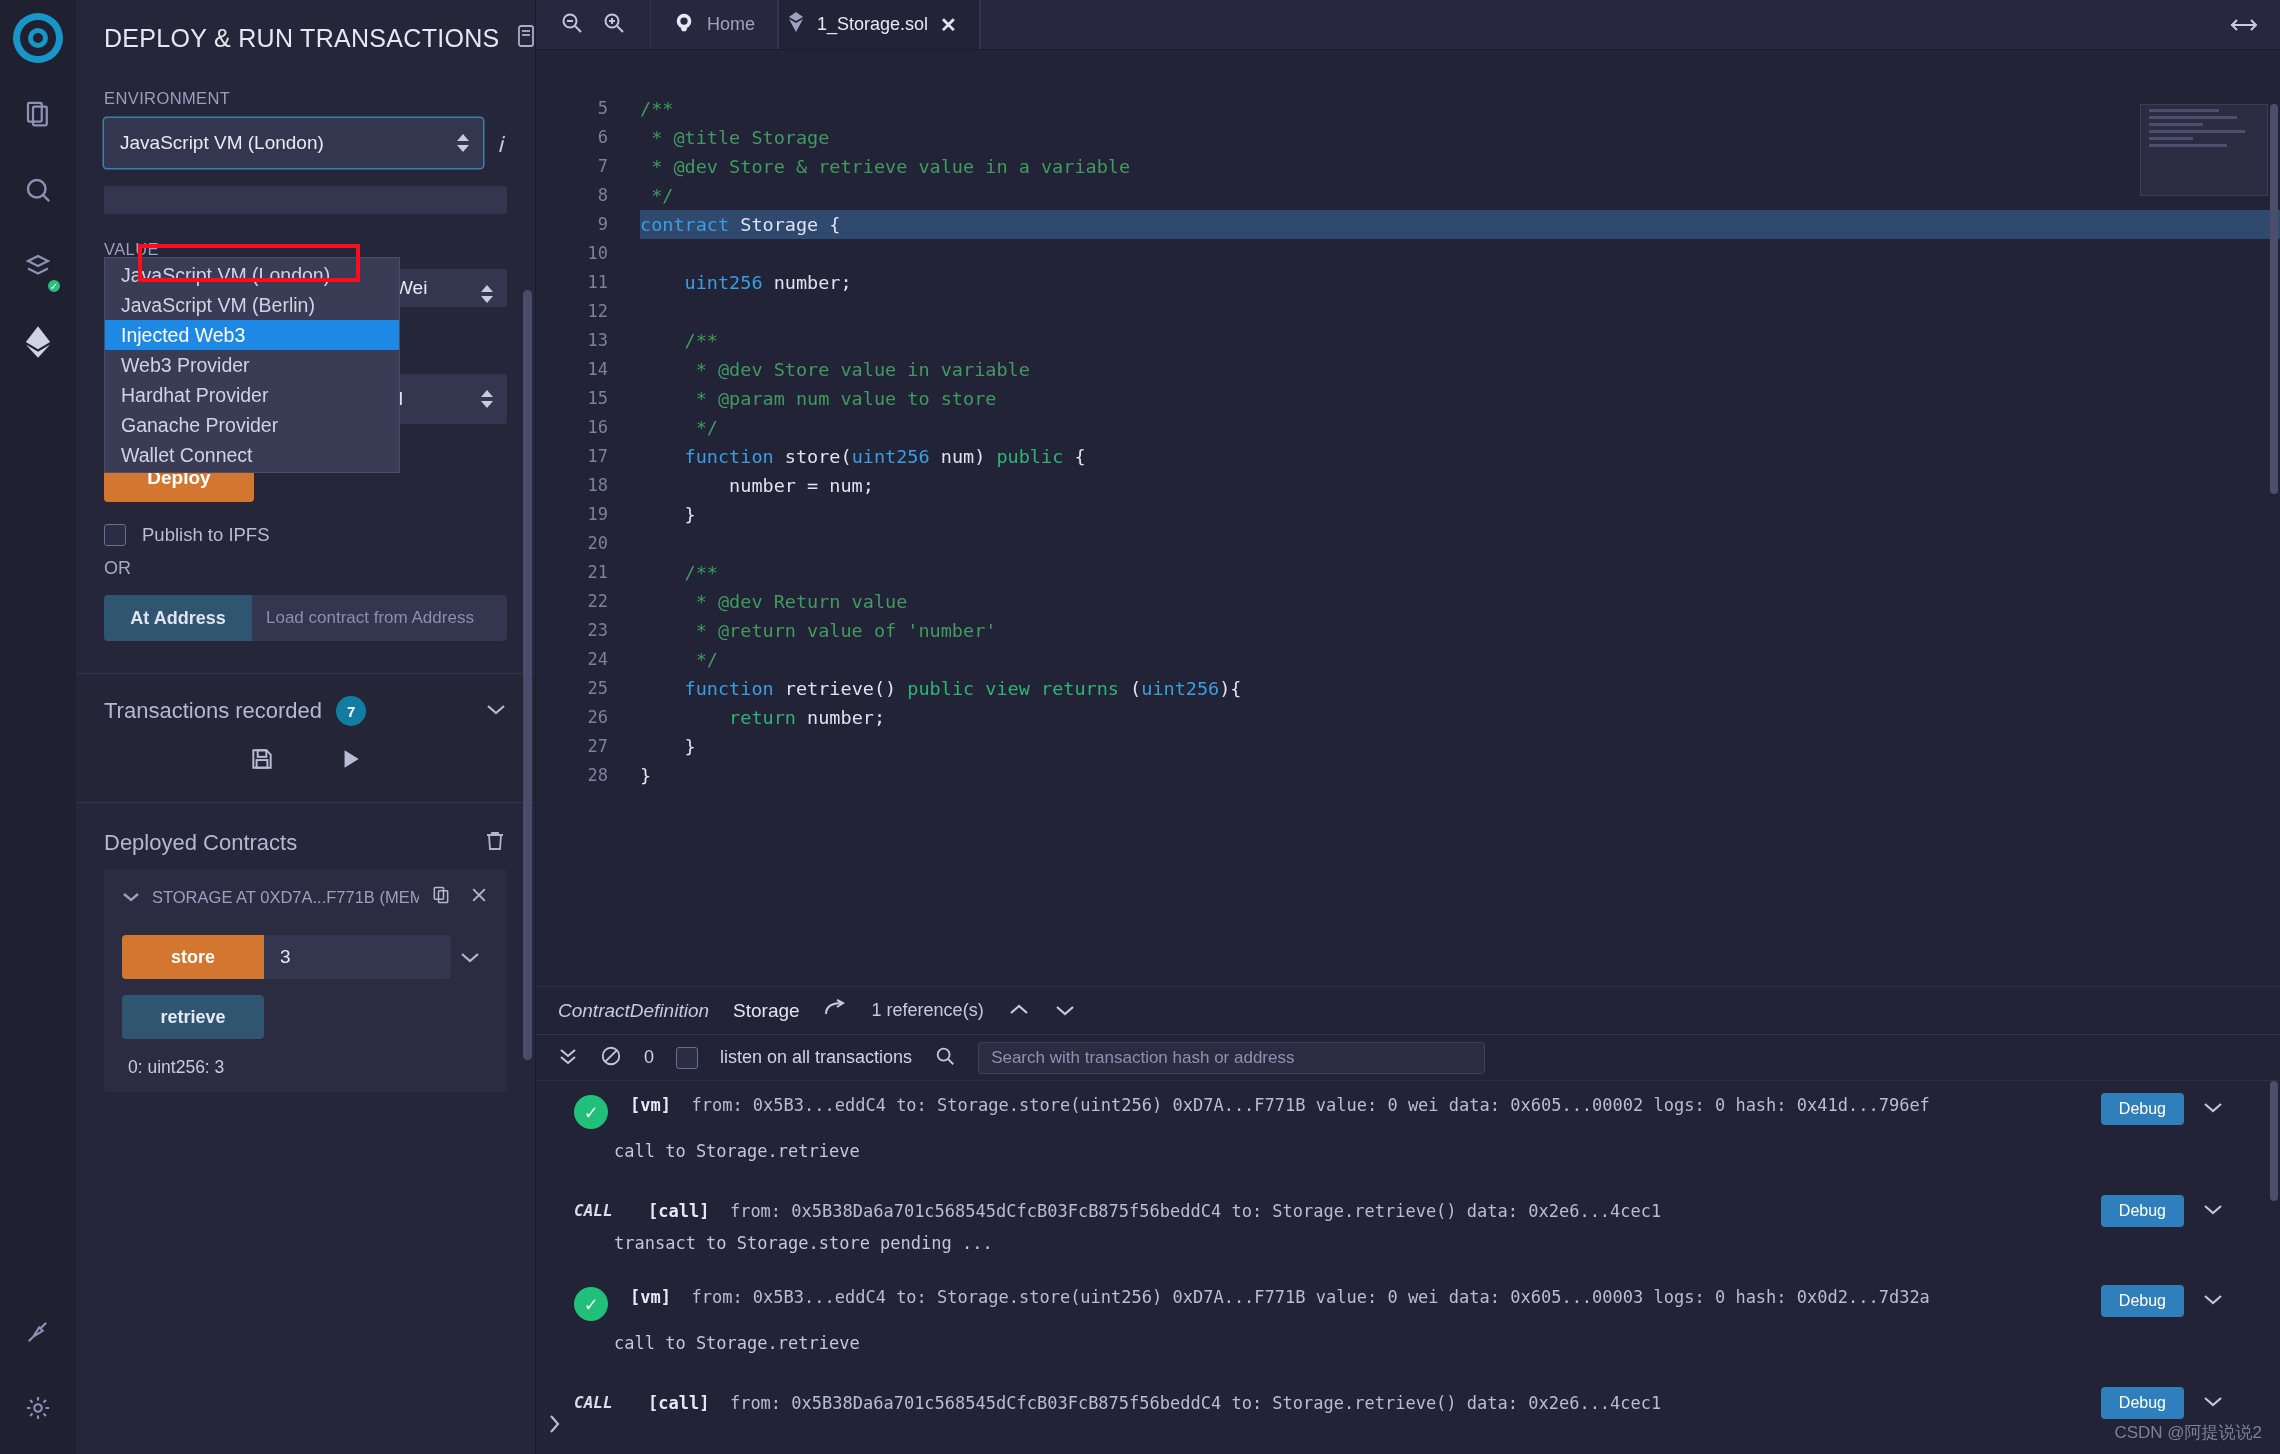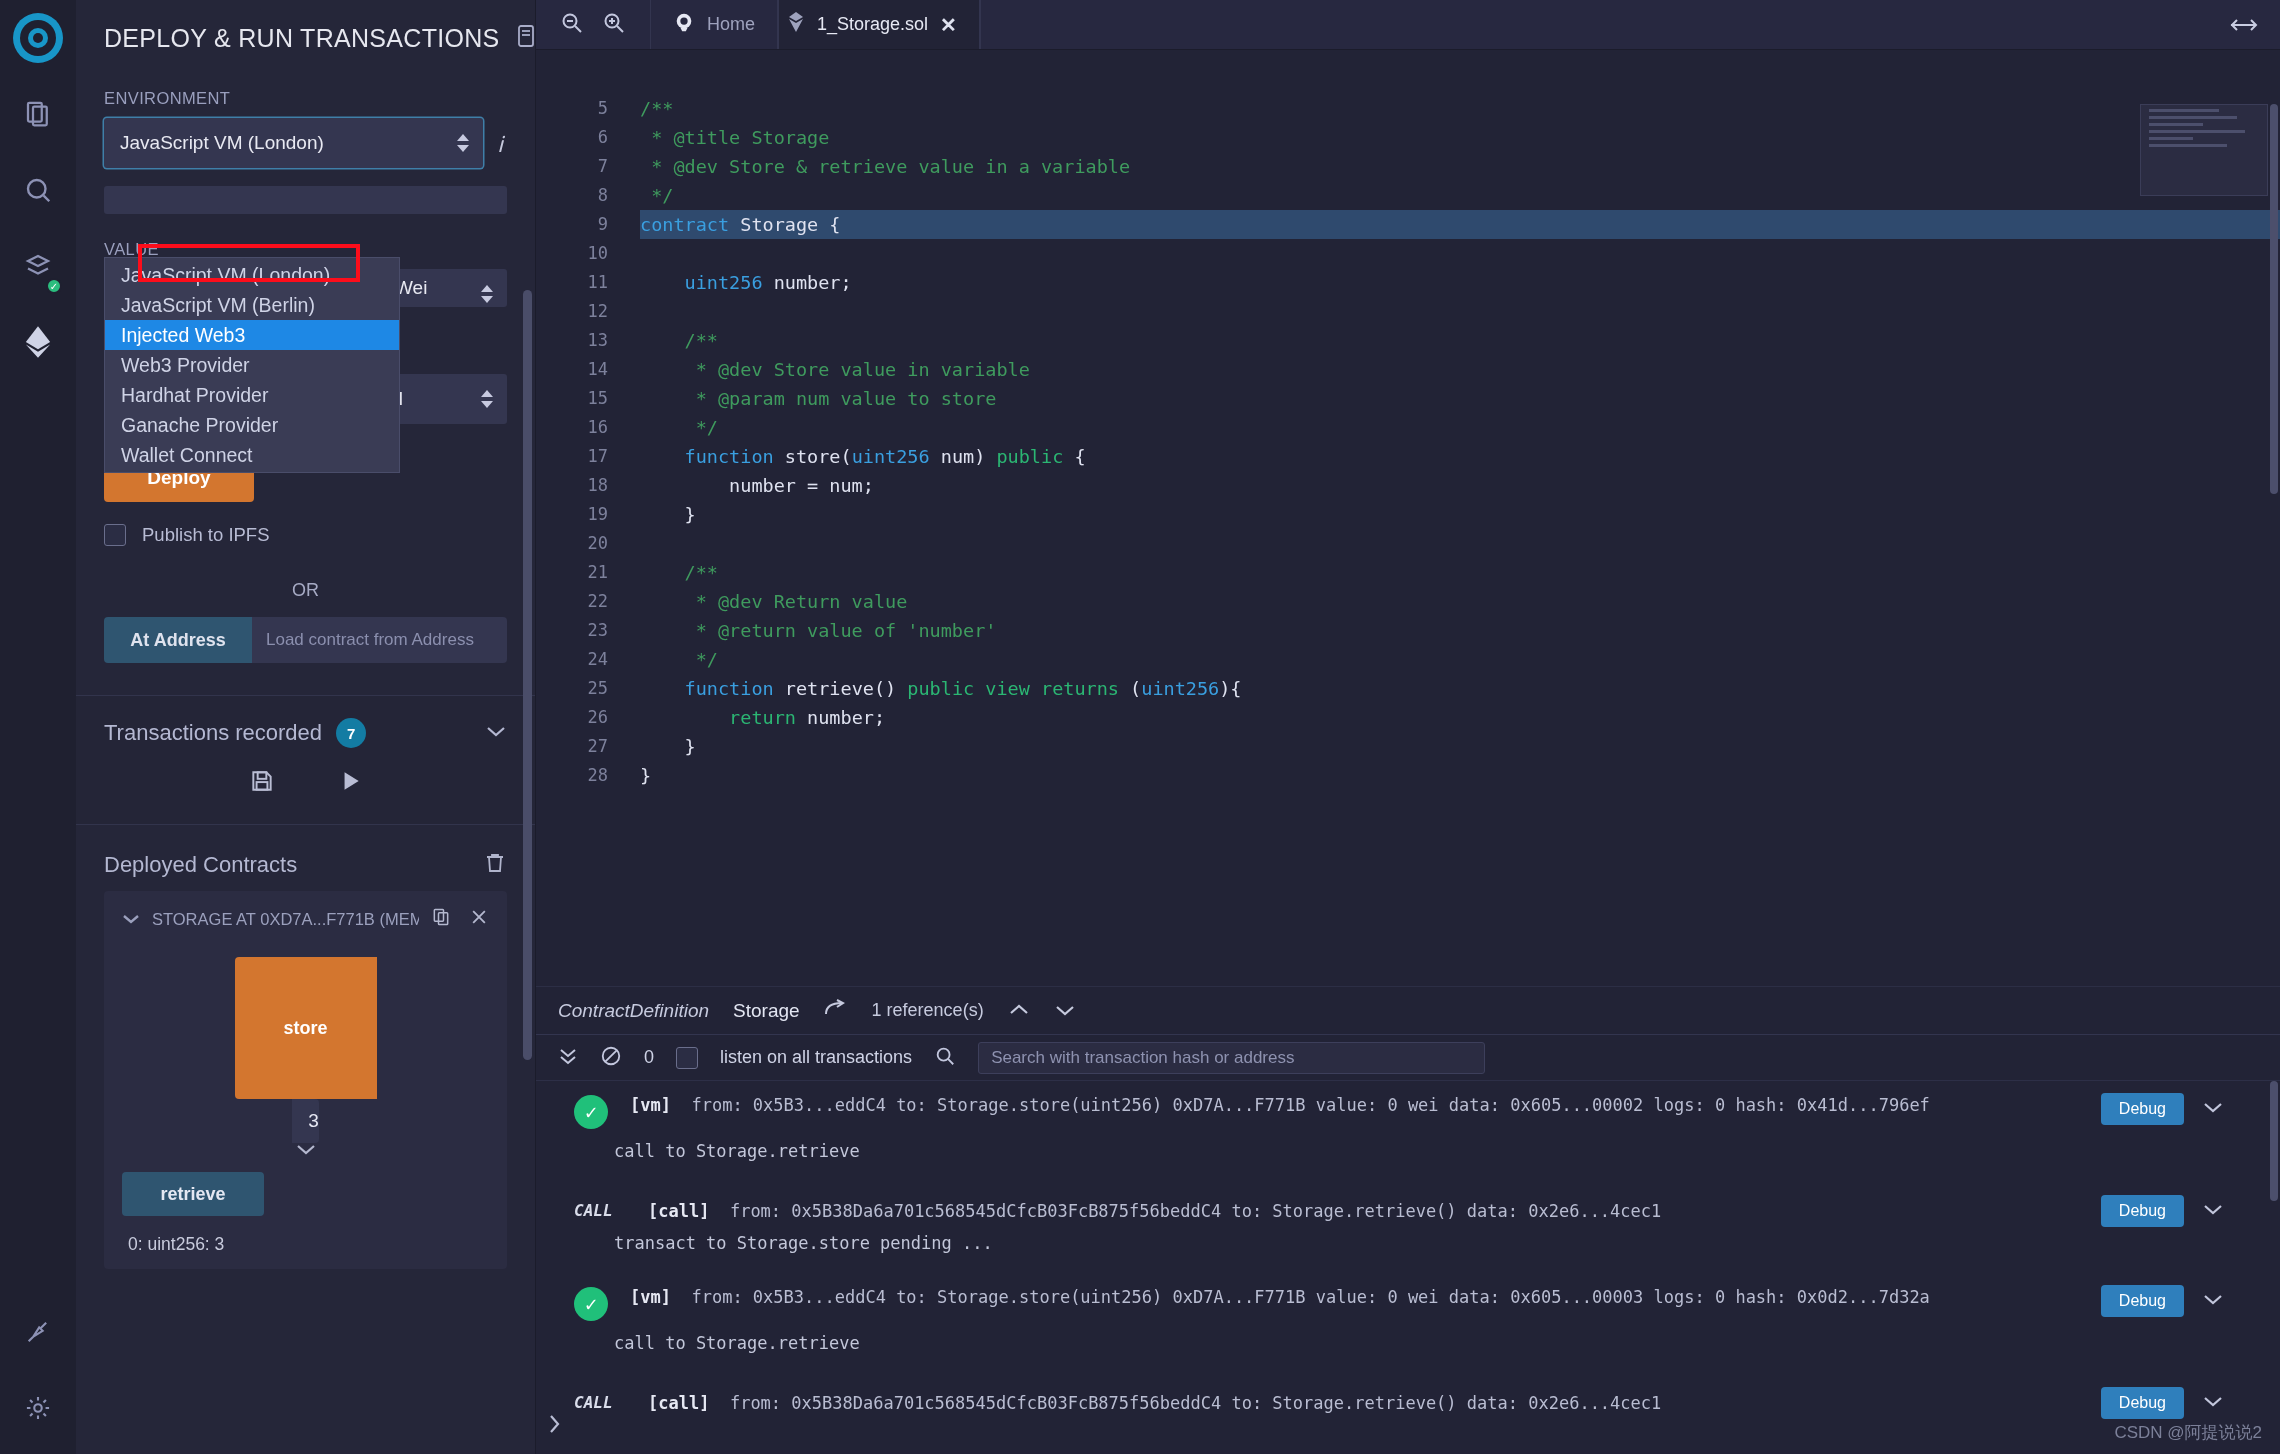--- a/index.html
+++ b/index.html
@@ -106,21 +106,21 @@
   .unit-sel { width: 128px; flex: 0 0 128px; position: relative; }
 
   .btn-deploy {
     margin-top: 30px; width: 150px; height: 48px;
     background: #d3762f; color: #fff; font-size: 19px; font-weight: bold;
     border: none; border-radius: 4px; cursor: pointer;
   }
   .ipfs-row { display:flex; align-items:center; gap:16px; margin-top: 22px; }
   .cbox { width: 22px; height:22px; border:1.5px solid #6a6e8c; border-radius:3px; background:#2b2d44; }
   .ipfs-lbl { color:#b8bcd4; font-size: 18.5px; }
-  .or-row { text-align: center; color:#a6aac4; font-size:18px; margin-top: 34px; }
+  .or-row { text-align: left; color:#a6aac4; font-size:18px; margin-top: 12px; }
 
   .ataddr-row { display:flex; margin-top: 16px; height: 46px; }
   .btn-at {
     width: 148px; flex:0 0 148px; background:#2f5570; color:#dfe3ee;
     font-size:18px; font-weight:bold; border:none; border-radius:4px 0 0 4px;
     cursor:pointer;
   }
   .at-input {
     flex:1 1 auto; background:#343650; border-radius:0 4px 4px 0;
     color:#8b8fae; font-size:17px; display:flex; align-items:center; padding-left:14px;
@@ -141,21 +141,21 @@
   .card-text { color:#d9dcea; font-size:17.5px; line-height:1.55; margin-top:18px; }
   .card-actions { display:flex; justify-content:center; gap:62px; margin-top: 20px; color:#b9bdd4; }
 
   .dc-title { color:#b4b8d2; font-size:22px; }
   .dc-head { display:flex; align-items:center; padding: 0 28px; margin-top: 26px;}
   .dc-trash { margin-left:auto; color:#b0b4cc; }
   .dc-box { margin: 12px 28px 0 28px; background:#2b2c42; border-radius:4px; padding: 16px 0 0 0;}
   .dc-row1 { display:flex; align-items:center; gap:12px; padding: 0 18px 0 18px; color:#9ba0bd; font-size:16.5px;}
   .dc-row1 .ttl { white-space:nowrap; overflow:hidden;}
   .dc-icons { margin-left:auto; display:flex; gap:18px; color:#b4b8cf;}
-  .fn-row { display:flex; align-items:center; margin: 26px 0 0 0; padding: 0 18px; flex-direction: column;}
+  .fn-row { display:flex; align-items:center; margin: 26px 0 0 0; padding: 0 18px;}
   .btn-store {
     width: 142px; flex:0 0 142px; height:44px; background:#d3762f; color:#fff;
     font-size:18px;font-weight:bold;border:none;border-radius:4px 0 0 4px;cursor:pointer;
   }
   .store-input { flex:1 1 auto; height:44px; background:#343650; color:#e6e8f3; font-size:19px;
     display:flex;align-items:center;padding-left:16px; border-radius:0 4px 4px 0;}
   .fn-caret { width:38px; display:flex;align-items:center;justify-content:center;color:#b4b8cf;}
   .btn-retrieve {
     margin: 16px 0 0 18px; width: 142px; height: 44px; background:#2f5570; color:#e4e8f2;
     font-size:18px;font-weight:bold;border:none;border-radius:4px;cursor:pointer;

